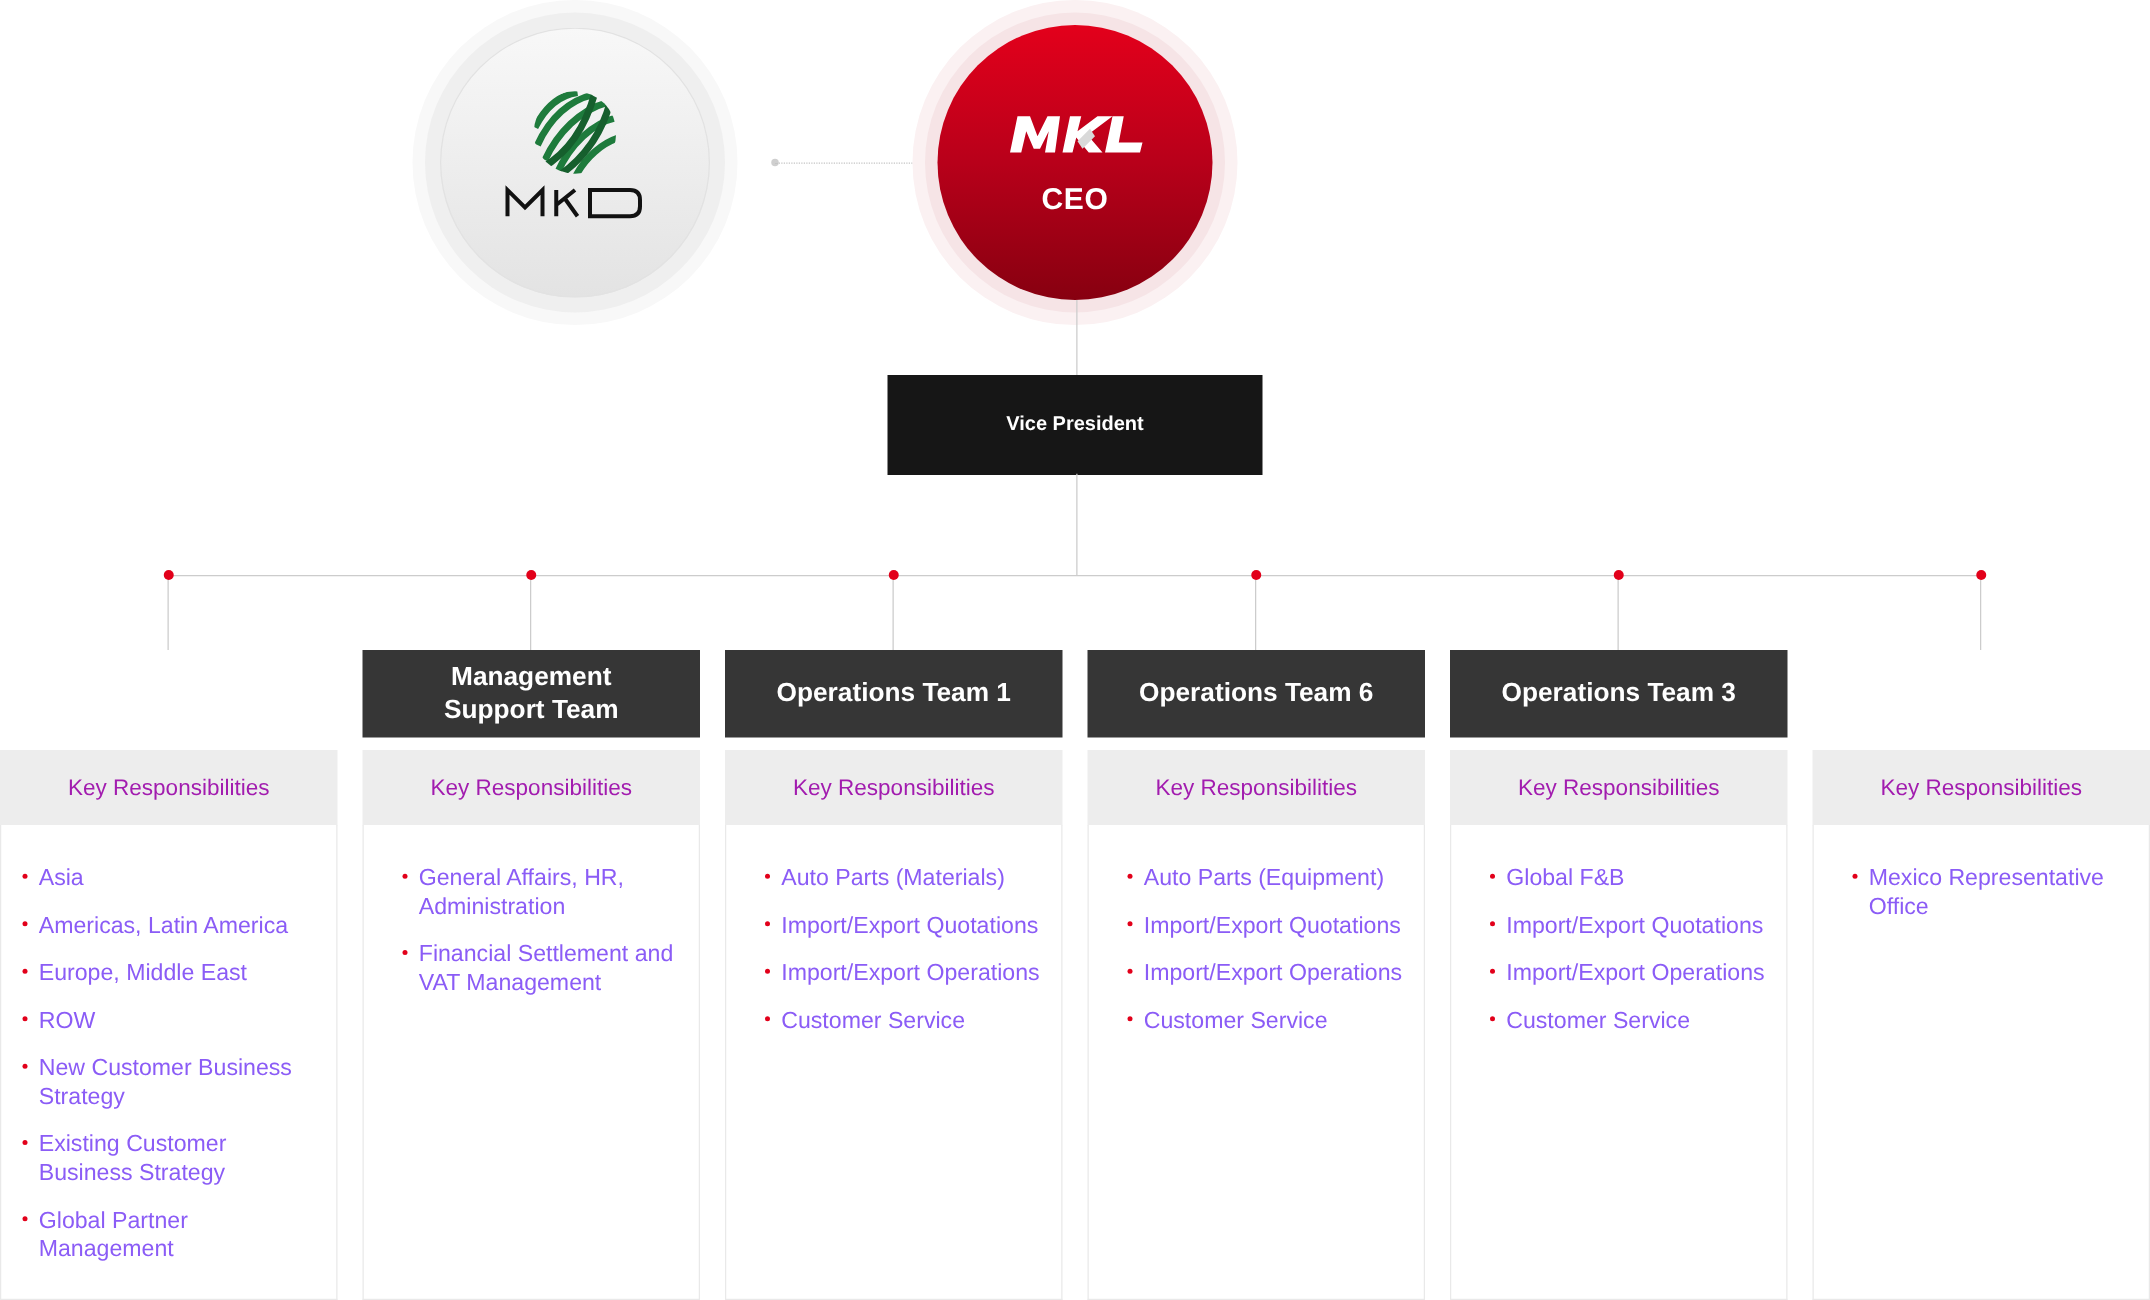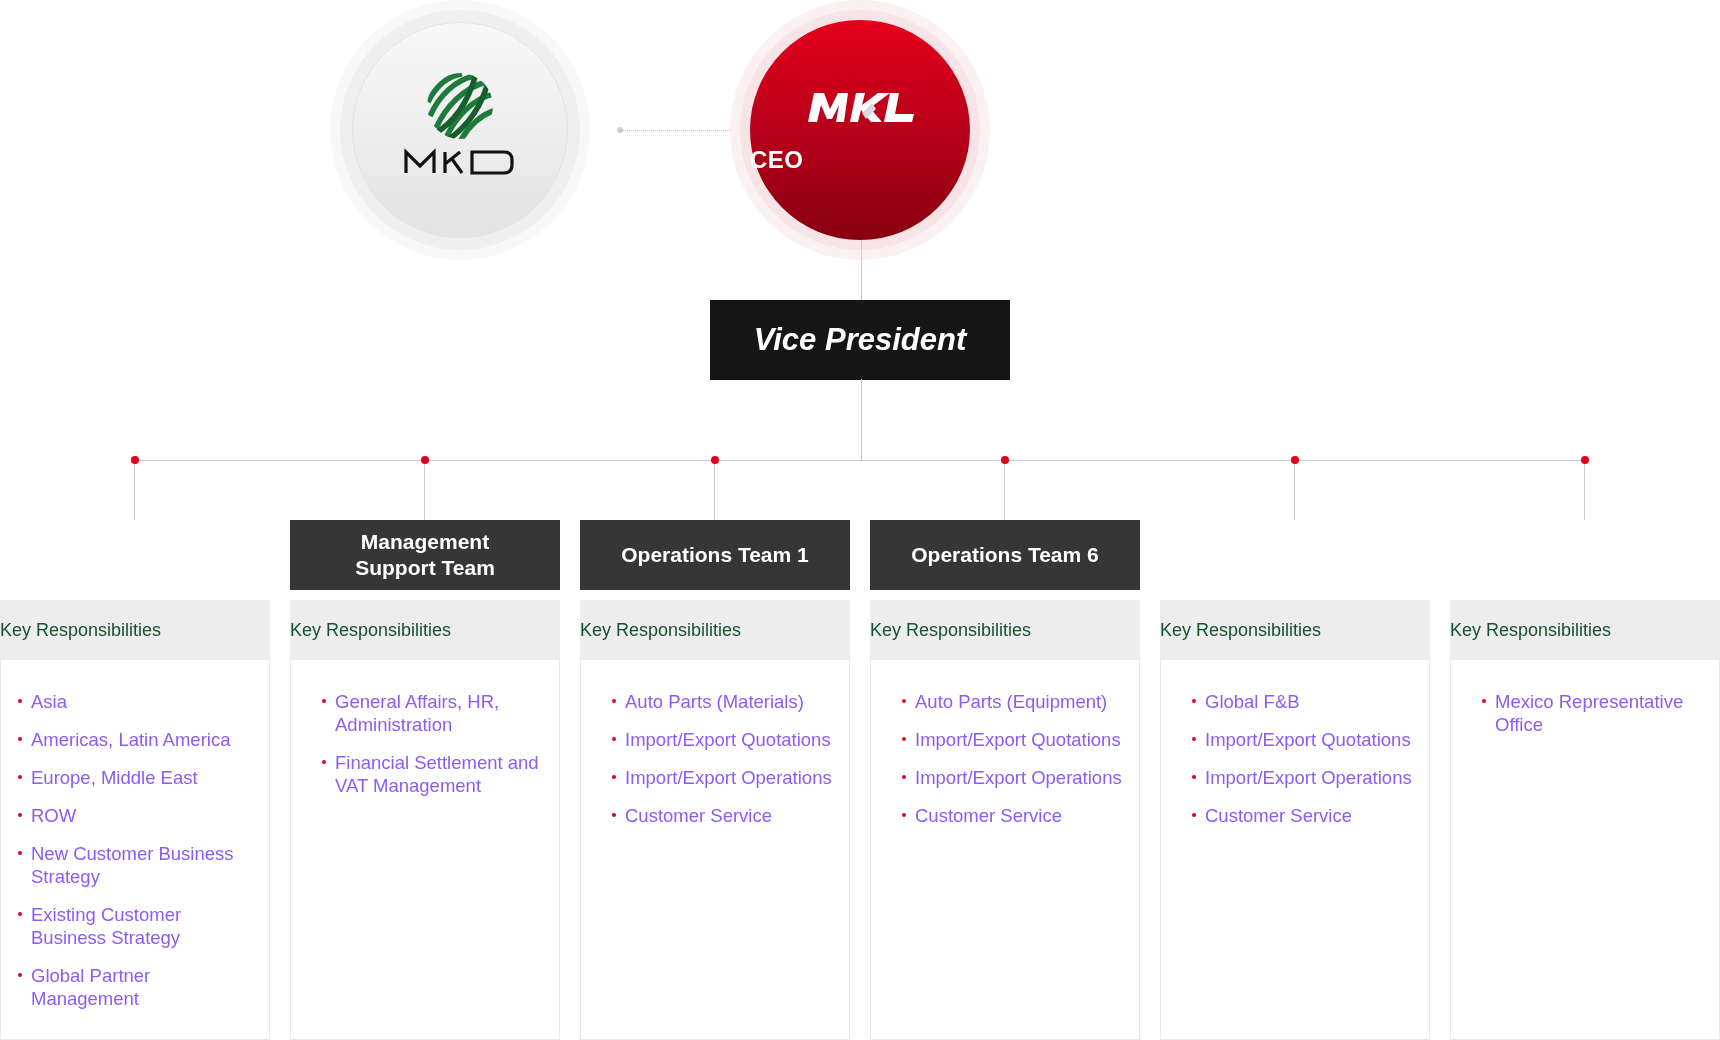--- a/index.html
+++ b/index.html
@@ -18,41 +18,41 @@
 
   .connector-dotted { position: absolute; left: 620px; top: 130px; width: 130px; height: 0;
                       border-top: 1px dotted #c4c4c4; }
   .connector-dot-start { position: absolute; left: 617px; top: 127px; width: 6px; height: 6px; border-radius: 50%; background: #cfcfcf; }
 
   .ceo-halo-outer { left: 730px; top: 0px; width: 260px; height: 260px; background: #fbf1f2; }
   .ceo-halo-inner { left: 740px; top: 10px; width: 240px; height: 240px; background: #f6e4e6; }
   .ceo-disc { position: absolute; left: 750px; top: 20px; width: 220px; height: 220px; border-radius: 50%;
               background: linear-gradient(180deg, #e3001b 0%, #b8001a 50%, #870010 100%); }
   .mkl-logo { position: absolute; left: 806px; top: 91px; width: 110px; height: 32px; }
-  .ceo-label { position: absolute; left: 750px; top: 146px; width: 220px; 
+  .ceo-label { position: absolute; left: 750px; top: 146px; width: 220px; text-align: center;
                color: #ffffff; font-weight: bold; font-size: 24px; letter-spacing: 0.5px; }
 
   
   .vline { position: absolute; width: 1px; background: #cccccc; }
   .v-ceo-vp { left: 861px; top: 240px; height: 60px; }
   .v-vp-bus { left: 861px; top: 379px; height: 81px; }
   .hline { position: absolute; left: 135px; top: 460px; width: 1450px; height: 1px; background: #cccccc; }
 
   .vp-box { position: absolute; left: 710px; top: 300px; width: 300px; height: 80px; background: #161616;
-            color: #fff; font-weight: bold; font-size: 31px; display: flex; align-items: center; justify-content: center; font-style: italic; }
+            color: #fff; font-weight: bold; font-size: 16px; display: flex; align-items: center; justify-content: center; }
 
   
   .dept { position: absolute; top: 460px; width: 270px; height: 580px; }
   .dept .drop { position: absolute; left: 134px; top: 0; width: 1px; height: 60px; background: #cccccc; }
   .dept .dot { position: absolute; left: 131px; top: -4px; width: 8px; height: 8px; border-radius: 50%; background: #e2001a; }
   .dept .head { position: absolute; left: 0; top: 60px; width: 270px; height: 70px; background: #363636;
                 color: #fff; font-weight: bold; font-size: 21px; line-height: 26px; text-align: center;
                 display: flex; align-items: center; justify-content: center; white-space: pre-line; }
   .dept .band { position: absolute; left: 0; top: 140px; width: 270px; height: 61px; background: #ededed;
-                color: #14532d; font-size: 18px; display: flex; align-items: center; justify-content: flex-start; }
+                color: #a21caf; font-size: 18px; display: flex; align-items: center; justify-content: center; }
   .dept .body { position: absolute; left: 0; top: 200px; width: 268px; height: 379px; background: #fff;
                 border: 1px solid #e9e9e9; border-top: none; }
   .dept ul { list-style: none; margin: 0; padding: 30px 14px 0 30px; }
   .dept.indent ul { padding-left: 44px; }
   .dept li { position: relative; color: #8b5cf6; font-size: 18.5px; line-height: 23px; margin-bottom: 15px; }
   .dept li .bullet { position: absolute; left: -13px; top: 9px; width: 4px; height: 4px; border-radius: 50%; background: #e2001a; }
 </style>
 </head>
 <body>
 
@@ -166,20 +166,21 @@
           <li><span class="bullet"></span><span>Auto Parts (Equipment)</span></li>
           <li><span class="bullet"></span><span>Import/Export Quotations</span></li>
           <li><span class="bullet"></span><span>Import/Export Operations</span></li>
           <li><span class="bullet"></span><span>Customer Service</span></li>
         </ul>
       </div>
     </div>
     <div class="dept indent" style="left: 1160px;">
       <div class="drop"></div>
       <div class="dot"></div>
+      <div class="head"><span>Operations Team 3</span></div>
       <div class="band">
         <span>Key Responsibilities</span>
       </div>
       <div class="body">
         <ul>
           <li><span class="bullet"></span><span>Global F&amp;B</span></li>
           <li><span class="bullet"></span><span>Import/Export Quotations</span></li>
           <li><span class="bullet"></span><span>Import/Export Operations</span></li>
           <li><span class="bullet"></span><span>Customer Service</span></li>
         </ul>

